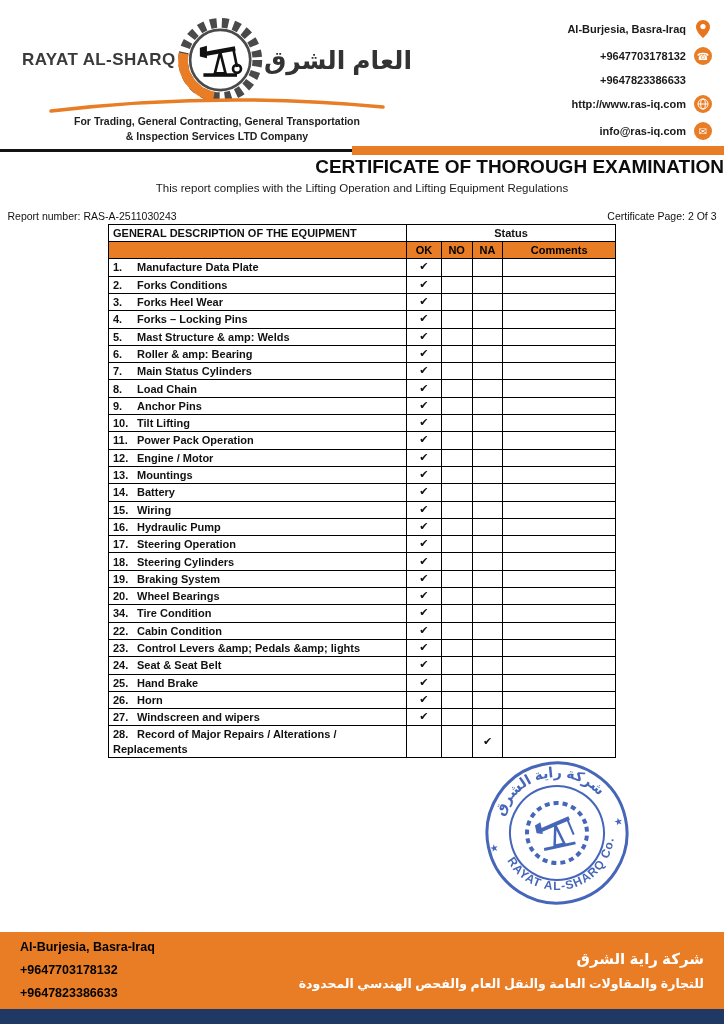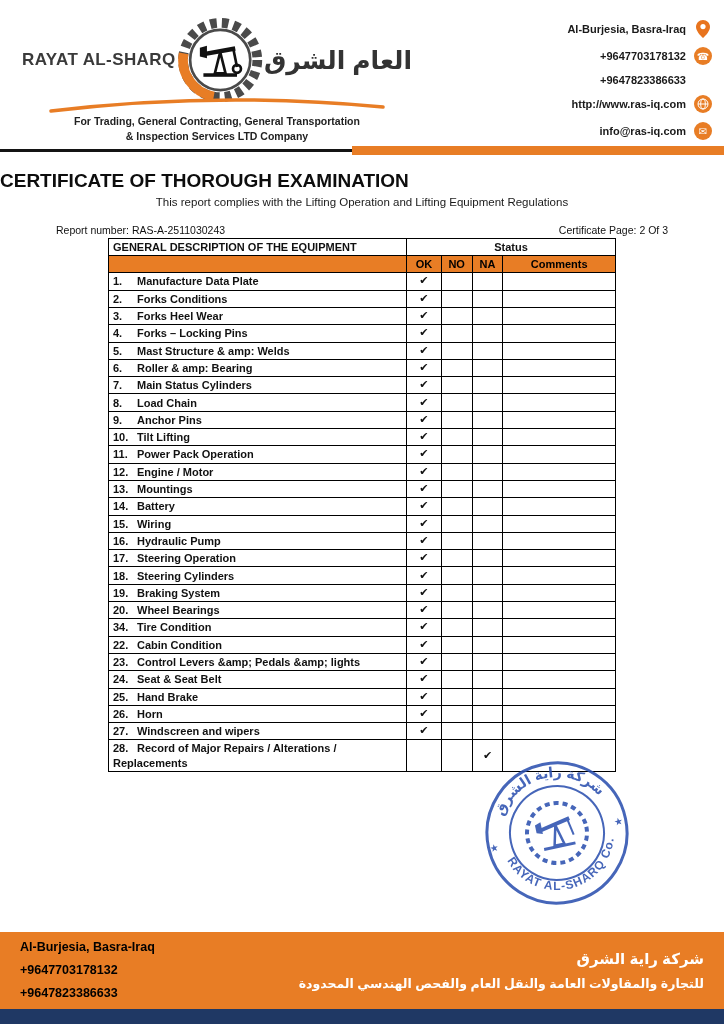--- a/index.html
+++ b/index.html
@@ -26,25 +26,25 @@
   .cicon{width:18px;height:18px;border-radius:50%;background:var(--orange);display:flex;align-items:center;justify-content:center;flex:0 0 18px;color:#fff;font-size:10px;font-family:"DejaVu Sans",sans-serif;}
   .cicon-spacer{width:18px;flex:0 0 18px;}
   .pin-wrap{width:18px;flex:0 0 18px;display:flex;justify-content:center;}
 
   
   .divider{display:flex;align-items:center;height:9px;}
   .divider-black{width:352px;height:3px;background:#141414;}
   .divider-orange{flex:1;height:9px;background:var(--orange);}
 
   
-  .title{margin-top:15px;text-align:left;font-size:19px;font-weight:bold;color:#0d0d0d;}
+  .title{margin-top:1px;text-align:right;font-size:19px;font-weight:bold;color:#0d0d0d;}
   .subtitle{margin-top:4px;text-align:center;font-size:11.5px;color:#1a1a1a;}
 
   
-  .meta{width:612px;margin:16px auto 2px;display:flex;justify-content:space-between;font-size:10.5px;color:#111;}
+  .meta{width:709px;margin:16px auto 2px;display:flex;justify-content:space-between;font-size:10.5px;color:#111;}
 
   
   table.equip{width:508px;margin:0 auto;border-collapse:collapse;border-radius:15px;}
   table.equip th,table.equip td{border:1px solid #000;padding:1px 4px;font-size:11px;line-height:14.2px;}
   th.desc-h{text-align:left;font-size:11.5px;width:378px;}
   th.status-h{text-align:center;font-size:11.5px;}
   tr.orange-row th{background:var(--orange);color:#000;text-align:center;font-size:11px;height:16px;margin-top:16px;}
   td.c-desc{font-weight:bold;}
   .c-num{display:inline-block;width:24px;}
   td.c-ok,td.c-no,td.c-na{text-align:center;font-weight:bold;font-size:12px;font-family:"DejaVu Sans",sans-serif;}

